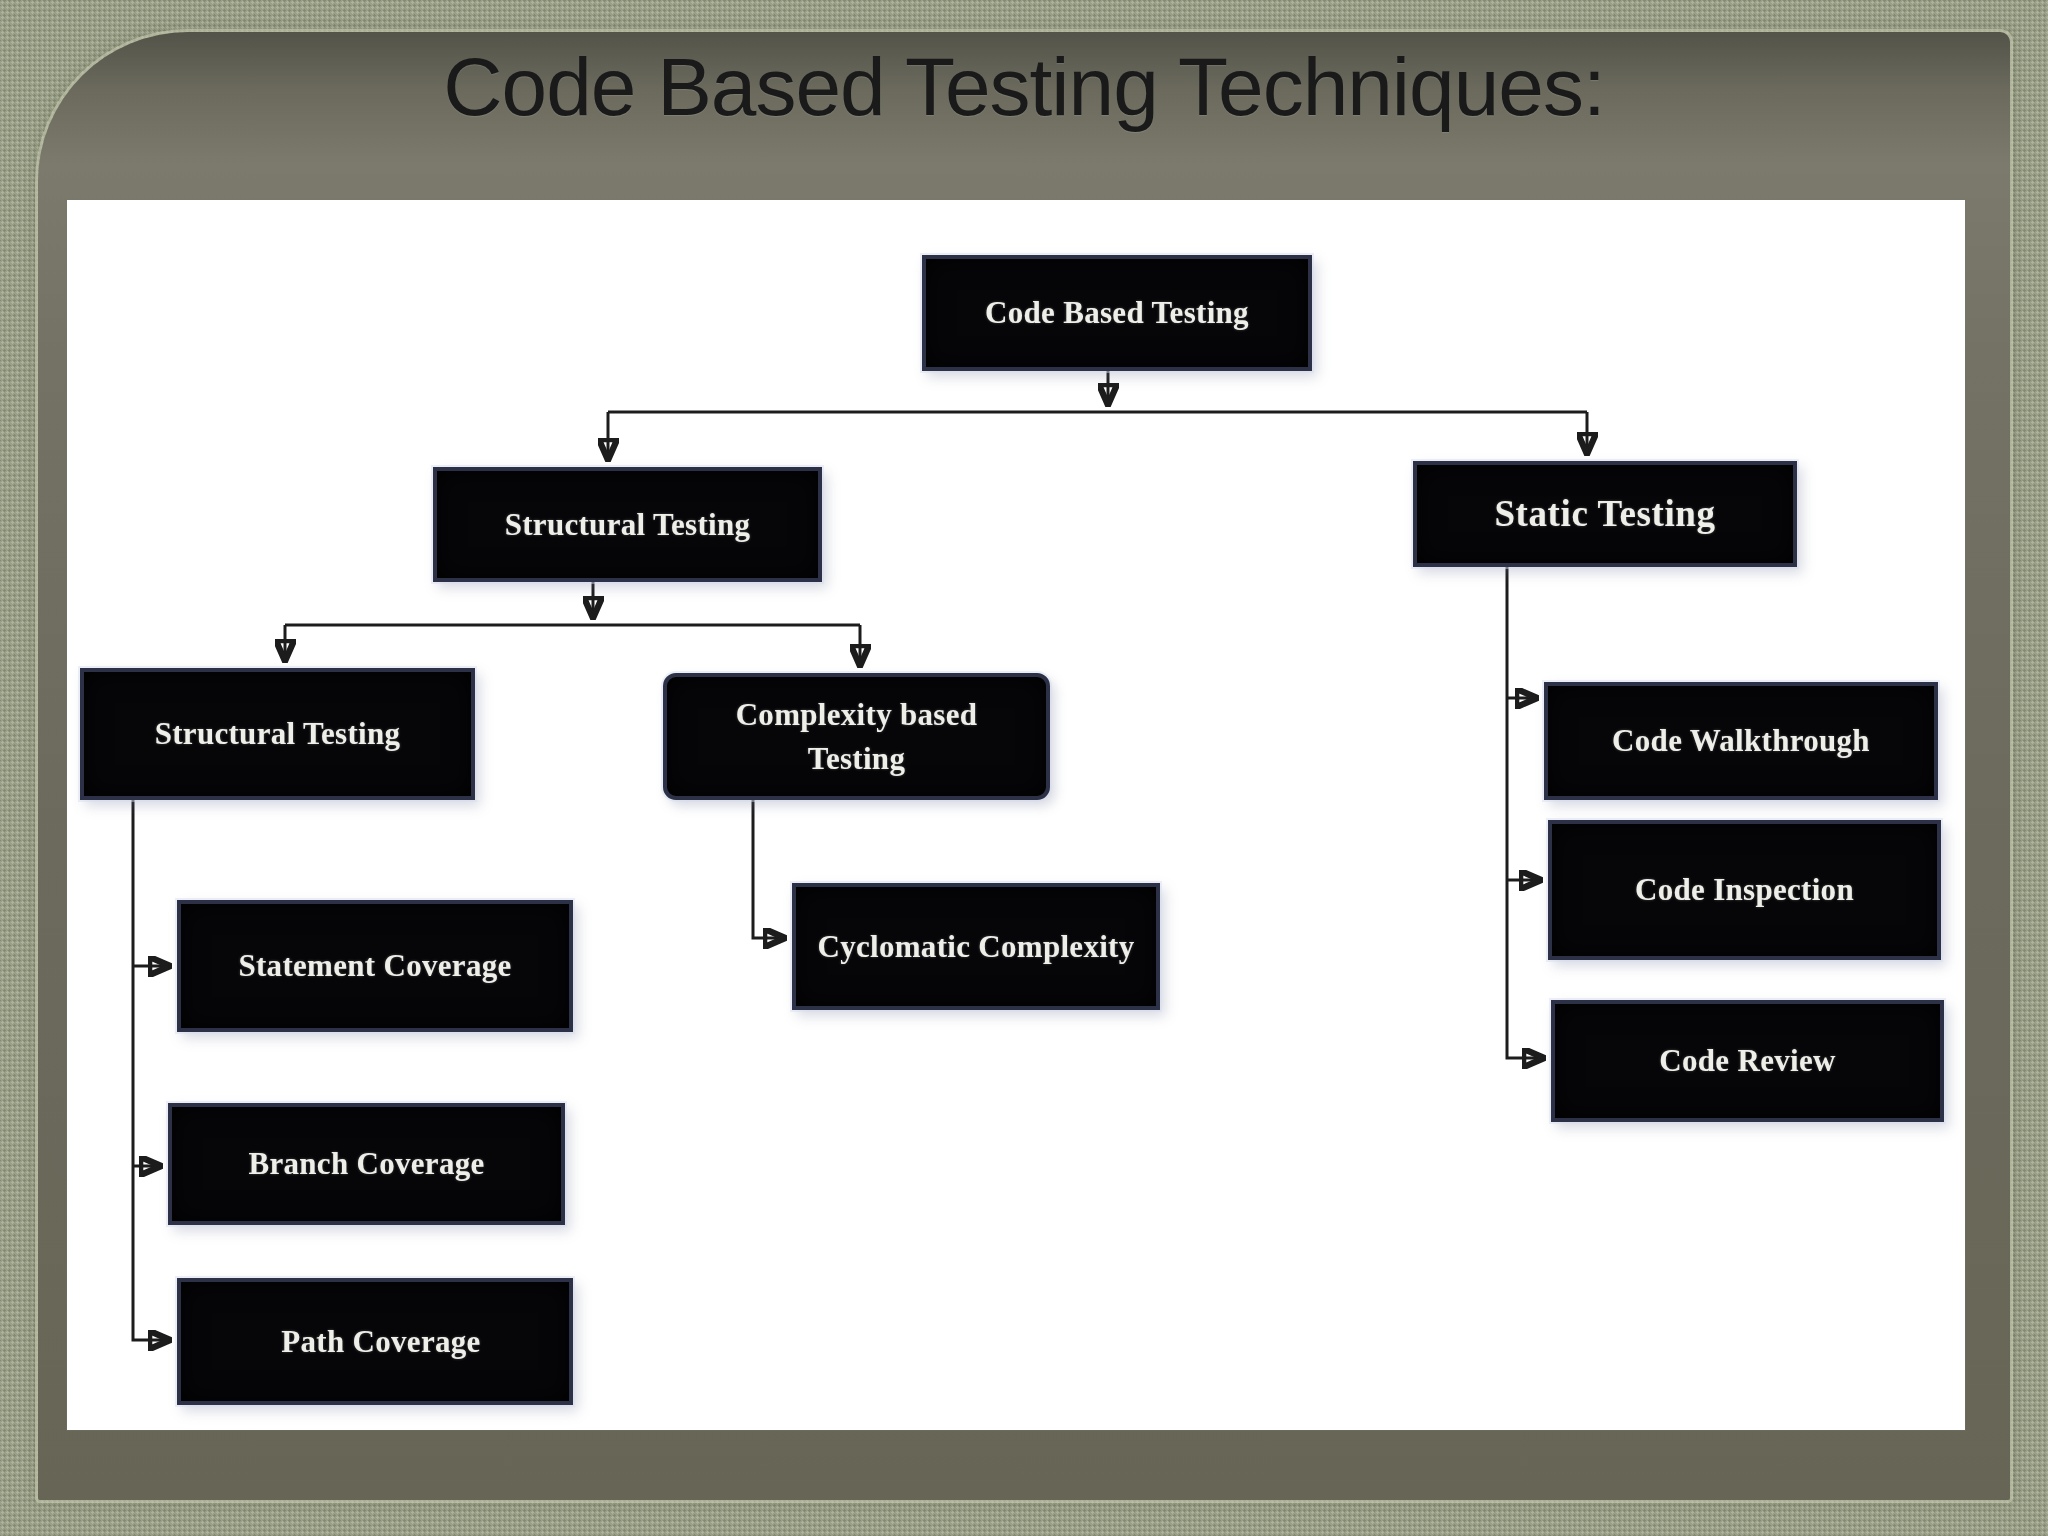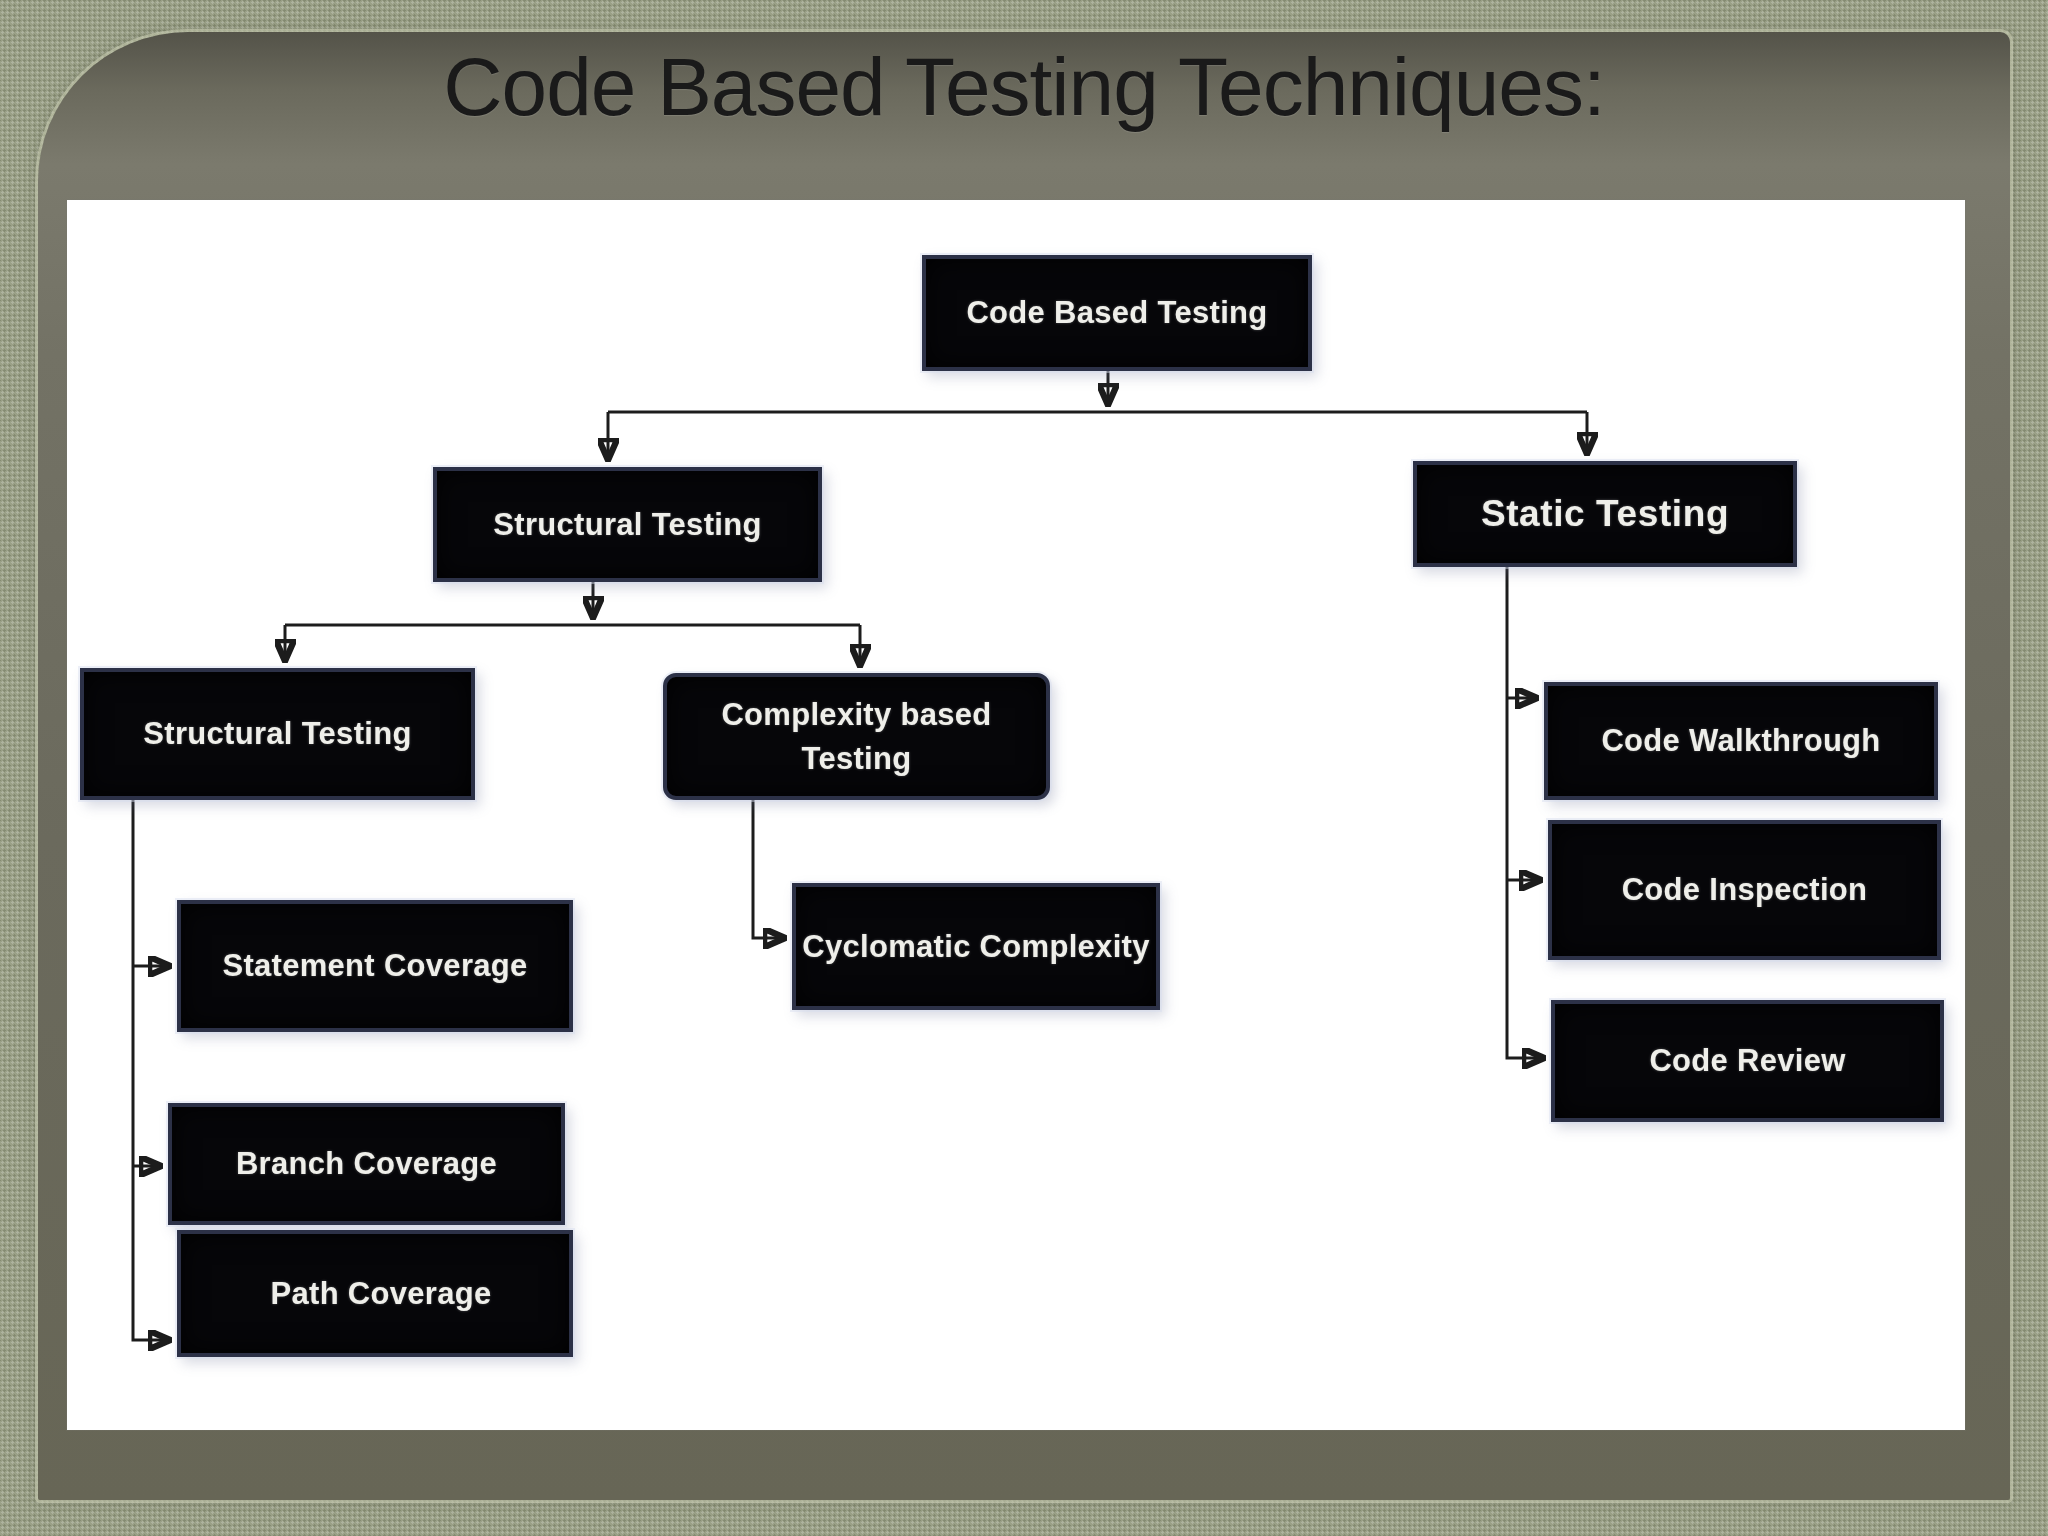--- a/index.html
+++ b/index.html
@@ -56,20 +56,21 @@
     border:4px solid var(--node-border);
     box-sizing:border-box;
     color:var(--node-text);
     display:flex;align-items:center;justify-content:center;
     text-align:center;
     font-size:31px;font-weight:700;letter-spacing:0.3px;line-height:1.4;
     text-shadow:0 0 3px rgba(255,255,255,0.28);
     box-shadow:0 0 0 2px rgba(214,222,240,0.45),
                5px 6px 12px rgba(110,120,150,0.28),
                inset 0 0 26px rgba(0,0,0,0.9);
+    font-family:Liberation Serif, serif;
   }
   .node--big{font-size:37px;letter-spacing:0.6px;}
   .lbl{display:inline-block;}
   .lbl--narrow{max-width:310px;}
 </style>
 </head>
 <body>
 
 <div class="stage">
 
@@ -125,21 +126,21 @@
   </div>
 
   <div class="node" style="left:177px;top:900px;width:396px;height:132px;">
     <span class="lbl">Statement Coverage</span>
   </div>
 
   <div class="node" style="left:168px;top:1103px;width:397px;height:122px;">
     <span class="lbl">Branch Coverage</span>
   </div>
 
-  <div class="node" style="left:177px;top:1230px;width:396px;height:127px;padding-left:12px;">
+  <div class="node" style="left:177px;top:1278px;width:396px;height:127px;padding-left:12px;">
     <span class="lbl">Path Coverage</span>
   </div>
 
   <div class="node" style="left:792px;top:883px;width:368px;height:127px;">
     <span class="lbl">Cyclomatic Complexity</span>
   </div>
 
   <div class="node" style="left:1544px;top:642px;width:394px;height:118px;margin-top:40px;">
     <span class="lbl">Code Walkthrough</span>
   </div>

